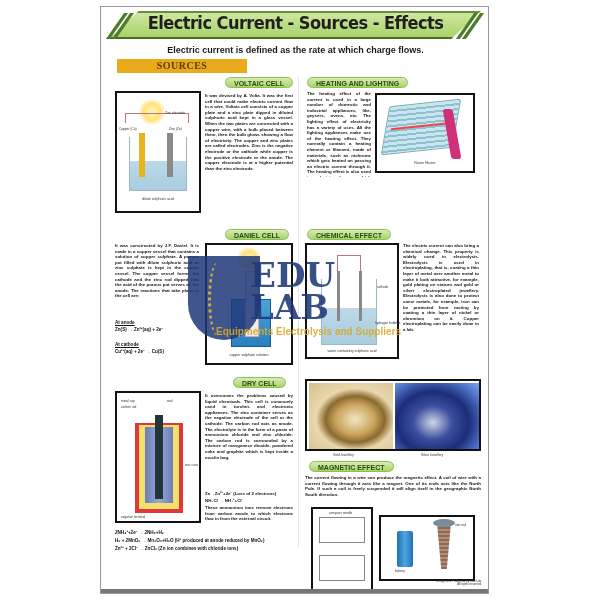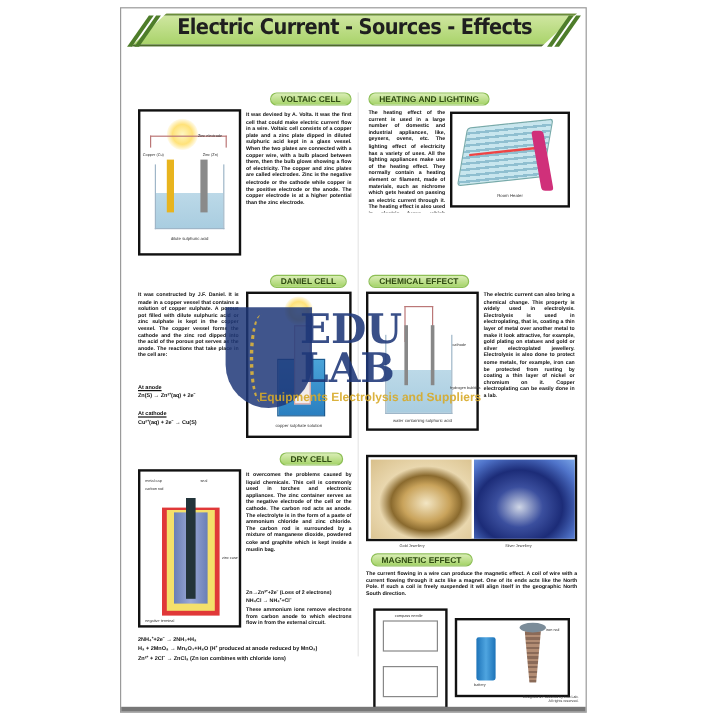--- a/index.html
+++ b/index.html
@@ -109,21 +109,23 @@
 
 <div class="poster">
 
   <div class="title-band"></div>
   <div class="stripe" style="left:14px;"></div>
   <div class="stripe" style="left:20px;"></div>
   <div class="stripe" style="left:364px;"></div>
   <div class="stripe" style="left:370px;"></div>
   <div class="title-text">Electric Current - Sources - Effects</div>
 
-
+  <div class="subtitle">Electric current is defined as the rate at which charge flows.</div>
+
+  <div class="col-header" style="left:16px; width:130px;">SOURCES</div>
 
   <div class="pill" style="left:124px; top:70px;">VOLTAIC CELL</div>
   <div class="frame" style="left:14px; top:84px; width:86px; height:122px;">
     <div class="bulb-glow" style="left:22px; top:6px; width:26px; height:26px;"></div>
     <div class="wire" style="left:8px; top:20px; width:64px; height:10px; border-bottom:none;"></div>
     <div class="beaker" style="left:12px; top:44px; width:58px; height:54px;"></div>
     <div class="electrode" style="left:22px; top:40px; width:6px; height:44px; background:#e8b41e;"></div>
     <div class="electrode" style="left:50px; top:40px; width:6px; height:44px; background:#8a8a8a;"></div>
     <div class="tiny-label" style="left:2px; top:34px;">Copper (Cu)</div>
     <div class="tiny-label" style="left:52px; top:34px;">Zinc (Zn)</div>

